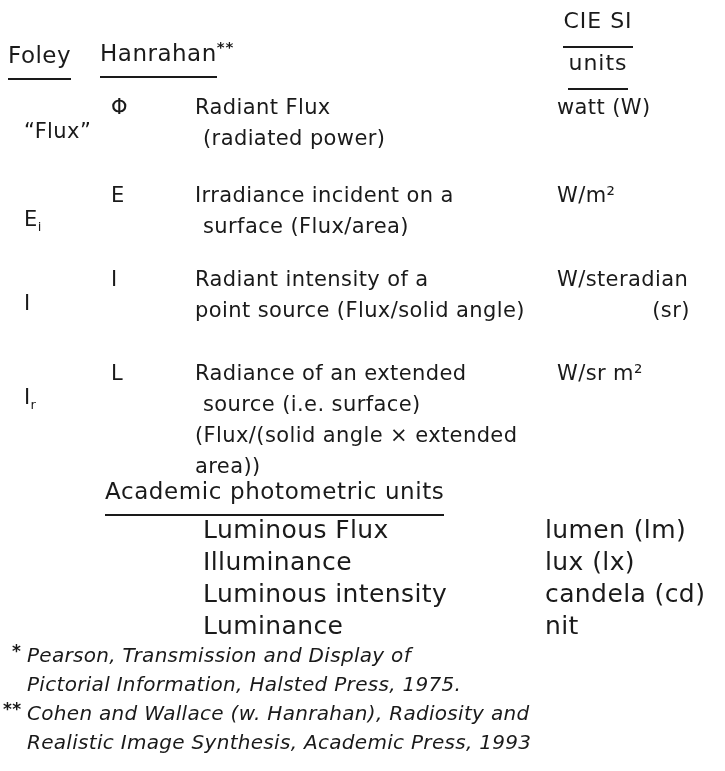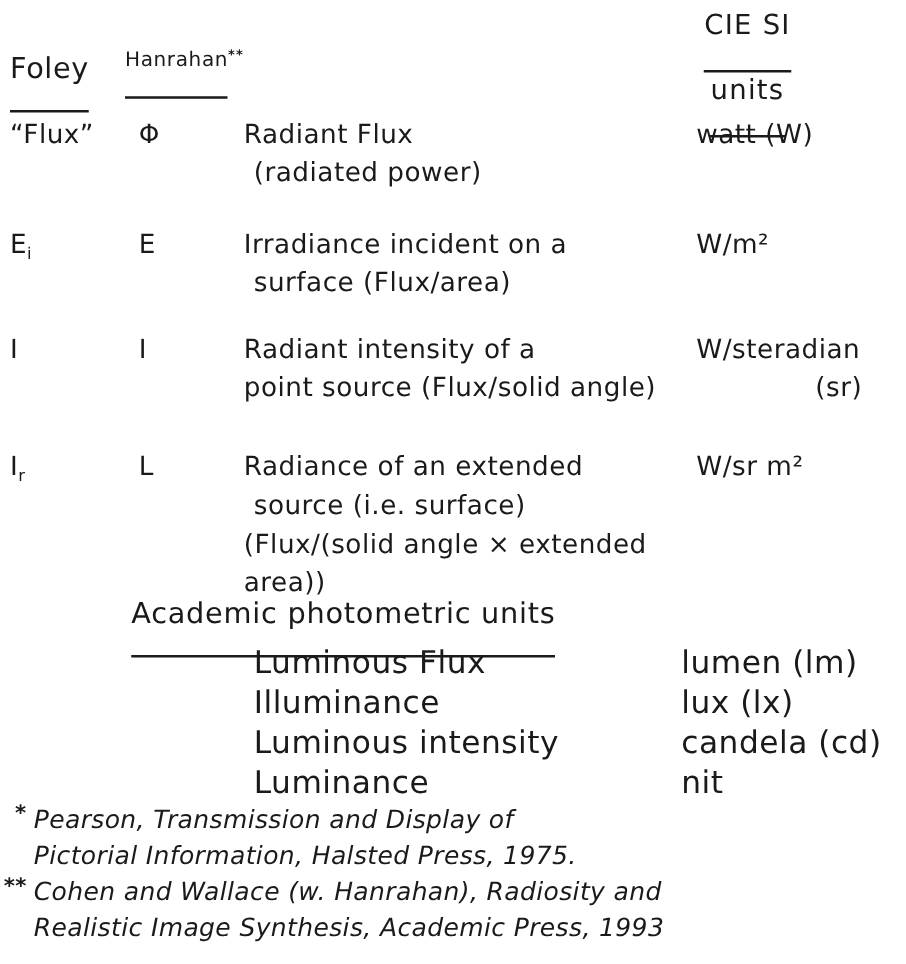--- a/index.html
+++ b/index.html
@@ -5,32 +5,32 @@
   html,body{margin:0;padding:0;}
   body{
     width:725px;height:771px;
     background:#ffffff;
     font-family:"DejaVu Sans",sans-serif;
     color:#1a1a1a;
     overflow:hidden;
     position:relative;
   }
   .page{position:absolute;inset:0;}
-  .u{border-bottom:2.5px solid #1a1a1a;padding-bottom:20px;display:inline-block;}
+  .u{border-bottom:2.5px solid #1a1a1a;padding-bottom:10px;display:inline-block;}
   sup{font-size:0.65em;vertical-align:super;font-weight:bold;letter-spacing:1px;}
   sub{font-size:0.62em;vertical-align:sub;}
 
   
   .hdr-left{position:absolute;top:42px;left:8px;font-size:23px;letter-spacing:0.5px;}
-  .hdr-hanrahan{position:absolute;top:38px;left:100px;font-size:16px;letter-spacing:0.5px;}
+  .hdr-hanrahan{position:absolute;top:38px;left:100px;font-size:23px;letter-spacing:0.5px;}
   .hdr-cie{position:absolute;top:6px;left:533px;width:130px;text-align:center;font-size:22px;line-height:30px;letter-spacing:1px;}
 
   
   .row{position:absolute;left:0;width:725px;display:grid;grid-template-columns:95px 100px 350px 180px;font-size:21px;line-height:31px;letter-spacing:0.4px;}
-  .c-foley{padding-left:8px;}
+  .c-foley{padding-left:24px;margin-top:24px;}
   .c-han{padding-left:16px;}
   .c-desc .ind{padding-left:8px;}
   .c-unit{padding-left:12px;}
   .c-unit .unit2{text-align:center;padding-left:60px;}
   .row0{top:92px;}
   .row1{top:180px;}
   .row2{top:264px;}
   .row3{top:358px;}
 
   

